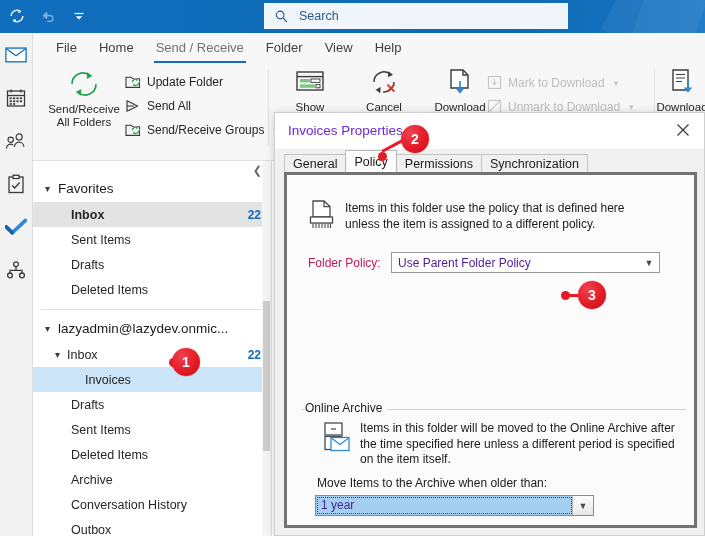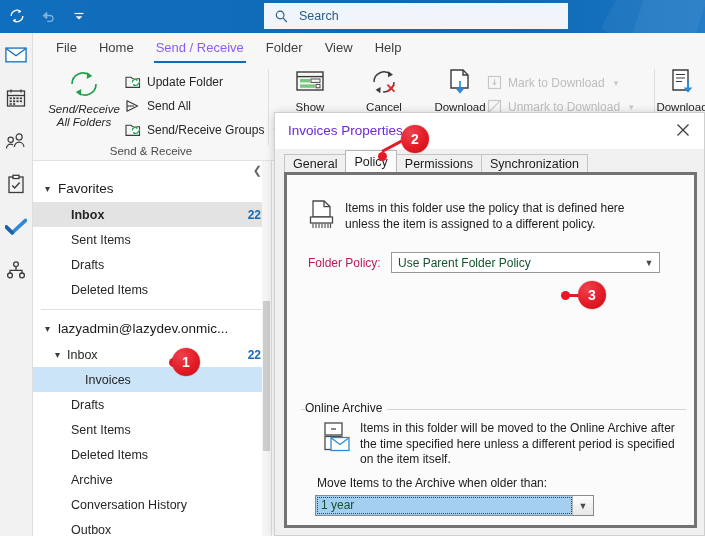--- a/index.html
+++ b/index.html
@@ -97,21 +97,21 @@
     box-sizing: border-box;
   }
   .rtab {
     font-size: 13px;
     color: #404040;
     padding: 3px 11px 4px 11px;
     position: relative;
     white-space: nowrap;
   }
   .rtab.active {
-    color: #8b5cf6;
+    color: #737373;
   }
   .rtab.active::after {
     content: "";
     position: absolute;
     left: 9px; right: 9px; bottom: -4px;
     height: 2px;
     background: #0f6cbd;
   }
 
   .ribbon {
@@ -361,21 +361,21 @@
     height: 21px;
     border: 1px solid #989898;
     background: #ffffff;
     box-sizing: border-box;
     display: flex;
     align-items: center;
   }
   .combo .ctext {
     padding-left: 6px;
     font-size: 12px;
-    color: #14532d;
+    color: #4c1d95;
     flex: 1;
     white-space: nowrap;
     overflow: hidden;
   }
   .combo .carrow {
     width: 20px;
     height: 19px;
     display: flex;
     align-items: center;
     justify-content: center;
@@ -581,21 +581,21 @@
     <div class="rtab">Home</div>
     <div class="rtab active">Send / Receive</div>
     <div class="rtab">Folder</div>
     <div class="rtab">View</div>
     <div class="rtab">Help</div>
   </div>
 
   <div class="ribbon">
 
     <div class="rgroup" style="left:0; width:236px;">
-      <div class="big-btn" style="left:14px;font-style:italic;">
+      <div class="big-btn" style="left:14px;">
         <svg width="34" height="32" viewBox="0 0 34 32">
           <path d="M5 16a11 11 0 0 1 18.3-8.2" fill="none" stroke="#22a14b" stroke-width="1.7"></path>
           <path d="M29 16a11 11 0 0 1-18.3 8.2" fill="none" stroke="#22a14b" stroke-width="1.7"></path>
           <path d="M20.2 4.2l5.1 3.9-5.6 2.8z" fill="#22a14b"></path>
           <path d="M13.8 27.8l-5.1-3.9 5.6-2.8z" fill="#22a14b"></path>
         </svg>
         <div class="bb-label">
           <span>Send/Receive</span><br>
           <span>All Folders</span>
         </div>
@@ -627,21 +627,20 @@
           <circle cx="10.4" cy="8.4" r="3.9" fill="#ffffff"></circle>
           <path d="M7.3 8.4a3.2 3.2 0 0 1 5.2-2.4" fill="none" stroke="#22a14b" stroke-width="1.2"></path>
           <path d="M13.6 8.4a3.2 3.2 0 0 1-5.2 2.4" fill="none" stroke="#22a14b" stroke-width="1.2"></path>
           <path d="M11.2 4.8l1.8 1.2-1.9 1z" fill="#22a14b"></path>
           <path d="M9.6 12l-1.8-1.2 1.9-1z" fill="#22a14b"></path>
         </svg>
         <span>Send/Receive Groups</span>
         <span class="chev">▾</span>
       </div>
 
-      <div class="rgroup-label">Send &amp; Receive</div>
       <div class="rgroup-sep" style="right:0;"></div>
     </div>
 
     <div class="rgroup" style="left:236px; width:386px;">
       <div class="big-btn" style="left:4px;">
         <svg width="32" height="30" viewBox="0 0 32 30">
           <rect x="3" y="4" width="26" height="18" fill="none" stroke="#3b3b3b" stroke-width="1.4"></rect>
           <path d="M3 8.6h26" stroke="#3b3b3b" stroke-width="1.4"></path>
           <rect x="6" y="11" width="10" height="3.4" fill="#7ac57f"></rect>
           <rect x="6" y="16.4" width="15" height="3.4" fill="#7ac57f"></rect>

